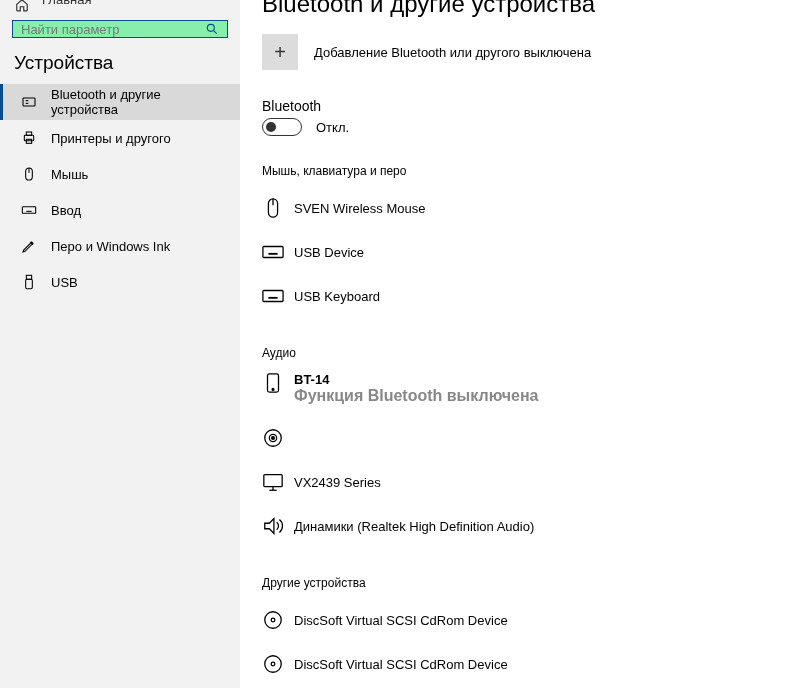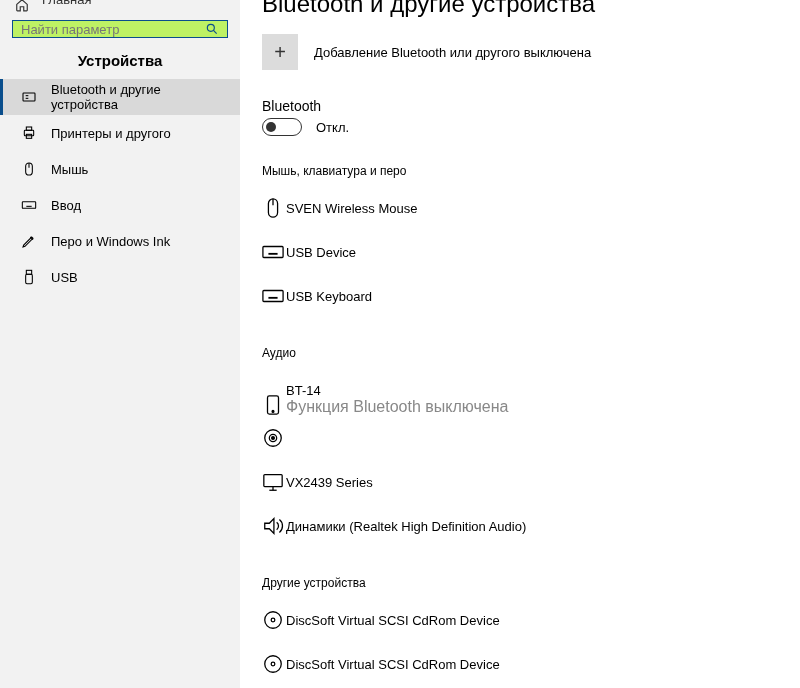--- a/index.html
+++ b/index.html
@@ -29,34 +29,33 @@
     height: 10px;
   }
   .home-row .home-icon { width: 16px; height: 14px; }
   .home-row span { font-size: 13px; color:#333; position:relative; top:-6px;}
   .search-wrap { padding: 0 12px 14px 12px; }
   .search-box {
     display:flex; align-items:center;
     width: 100%;
     height: 14px;
     border: 1px solid #0a4e8c;
-    background:#bef264;
+    background:#86efac;
     padding: 8px 8px;
   }
   .search-box input {
     flex:1; border:none; outline:none; font-size:13px; background:transparent;
     color:#777;
   }
   .search-box input::placeholder{color:#777;}
   .search-box .mag { width:14px; height:14px; stroke:#0a4e8c; }
   .group-header {
-    font-weight:700;
-    font-size:15px;
+    font-weight:400;
+    font-size:19px;
     padding: 0 14px 10px 14px;
-    text-align: center;
   }
   .nav-item {
     display:flex;
     align-items:center;
     gap: 14px;
     height: 36px;
     padding: 0 12px 0 18px;
     font-size: 13px;
     cursor:pointer;
     border-left: 3px solid transparent;
@@ -107,26 +106,26 @@
     position:absolute; left:3px; top:3px;
   }
   .toggle-state { font-size:13px; }
   .section-h {
     font-size:12px;
     font-weight:400;
     margin: 8px 0 8px 0;
   }
   .dev-list { margin-bottom: 28px; }
   .dev-item {
-    display:flex; align-items:center; gap:2px;
+    display:flex; align-items:center; gap:10px;
     height:44px;
     padding-right:10px;
     cursor:default;
   }
-  .dev-item.tall { height:48px; align-items:flex-end; padding-top:4px;}
+  .dev-item.tall { height:48px; align-items:flex-start; padding-top:4px;font-weight:bold;}
   .dev-icon { width:22px; height:22px; flex-shrink:0; display:flex; align-items:center; justify-content:center;}
   .dev-icon svg { width:22px; height:22px; }
   .dev-text { display:flex; flex-direction:column; }
   .dev-name { font-size:13px; }
   .dev-sub { font-size:16px; color:#888; }
 </style>
 </head>
 <body>
 
 <div class="sidebar">

